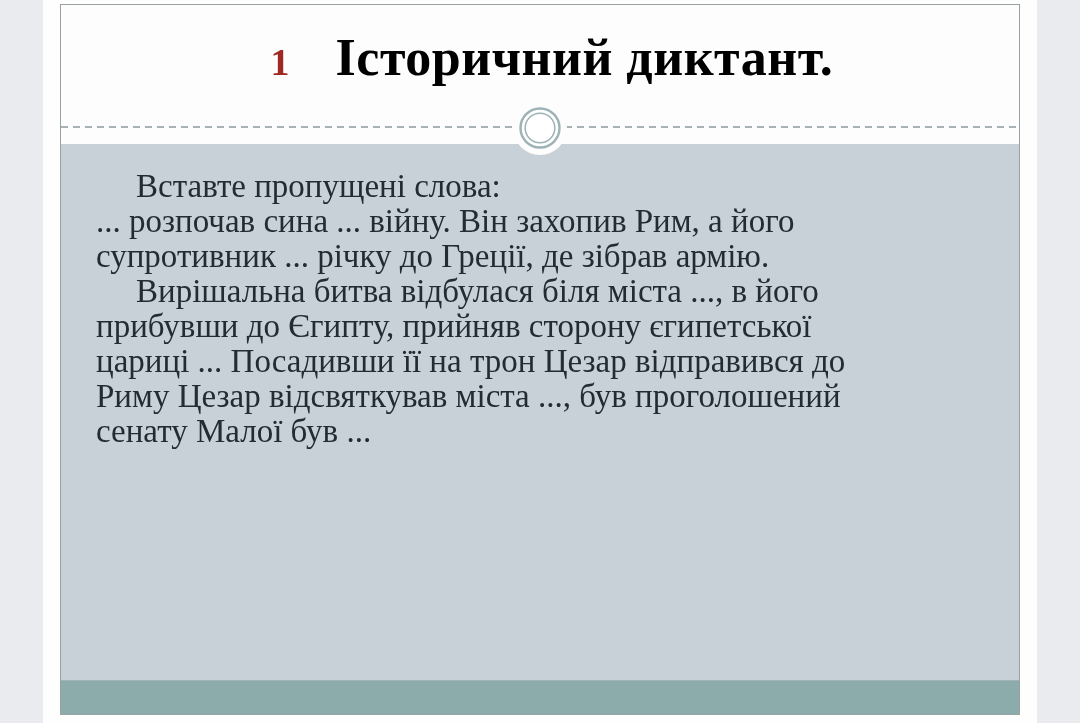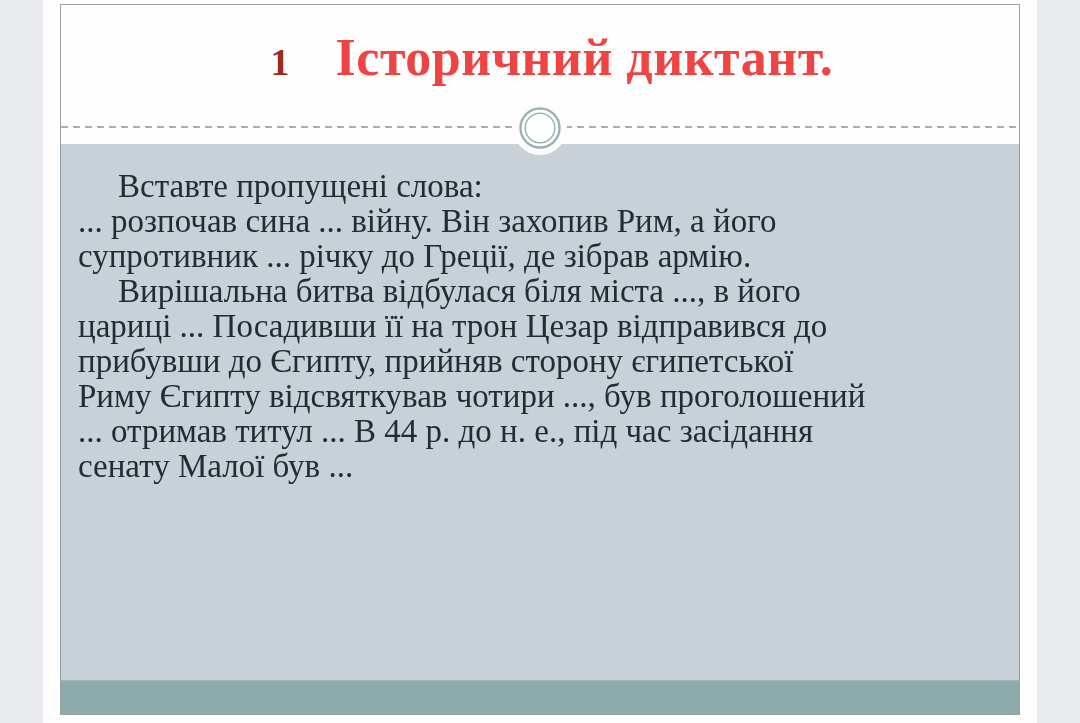--- a/index.html
+++ b/index.html
@@ -53,21 +53,21 @@
   .slide-num {
     font-size: 38px;
     font-weight: bold;
     color: #9f2820;
     line-height: 1;
   }
   .slide-title {
     margin: 0;
     font-size: 52px;
     font-weight: bold;
-    color: #ef4444;
+    color: #000000;
     line-height: 1.05;
     letter-spacing: 0.5px;
   }
   .divider {
     position: absolute;
     left: 0;
     right: 0;
     top: 121px;
     height: 2px;
     background: repeating-linear-gradient(90deg,
@@ -78,21 +78,21 @@
   .ornament {
     position: absolute;
     left: 50%;
     top: 91px;
     transform: translateX(-50%);
     z-index: 3;
   }
   .slide-content {
     flex: 1;
     background: #c7d1d7;
-    padding: 25px 20px 0 17px;
+    padding: 25px 20px 0 35px;
     box-sizing: border-box;
     color: #212c33;
     font-size: 33px;
     z-index: 0;
   }
   .line {
     line-height: 35px;
     white-space: nowrap;
   }
   .line.indent {
@@ -125,23 +125,22 @@
       <circle cx="32" cy="32" r="27" fill="#fdfdfd"></circle>
       <circle cx="32" cy="32" r="19.5" fill="#ffffff" stroke="#9cb2b4" stroke-width="2.4"></circle>
       <circle cx="32" cy="32" r="14.8" fill="none" stroke="#9cb2b4" stroke-width="1.5"></circle>
     </svg>
 
     <div class="slide-content">
       <div class="line indent">Вставте пропущені слова:</div>
       <div class="line">... розпочав сина ... війну. Він захопив Рим, а його</div>
       <div class="line">супротивник ... річку до Греції, де зібрав армію.</div>
       <div class="line indent">Вирішальна битва відбулася біля міста ..., в його</div>
+      <div class="line">прибувши до Єгипту, прийняв сторону єгипетської</div>
       <div class="line">цариці ... Посадивши її на трон Цезар відправився до</div>
-      <div class="line">прибувши до Єгипту, прийняв сторону єгипетської</div>
-      <div class="line">Риму Єгипту відсвяткував чотири ..., був проголошений</div>
-      <div class="line">... отримав титул ... В 44 р. до н. е., під час засідання</div>
+      <div class="line">Риму Цезар відсвяткував міста ..., був проголошений</div>
       <div class="line">сенату Малої був ...</div>
     </div>
 
     <div class="slide-footer"></div>
 
   </div>
 </div>
 
 </body></html>

